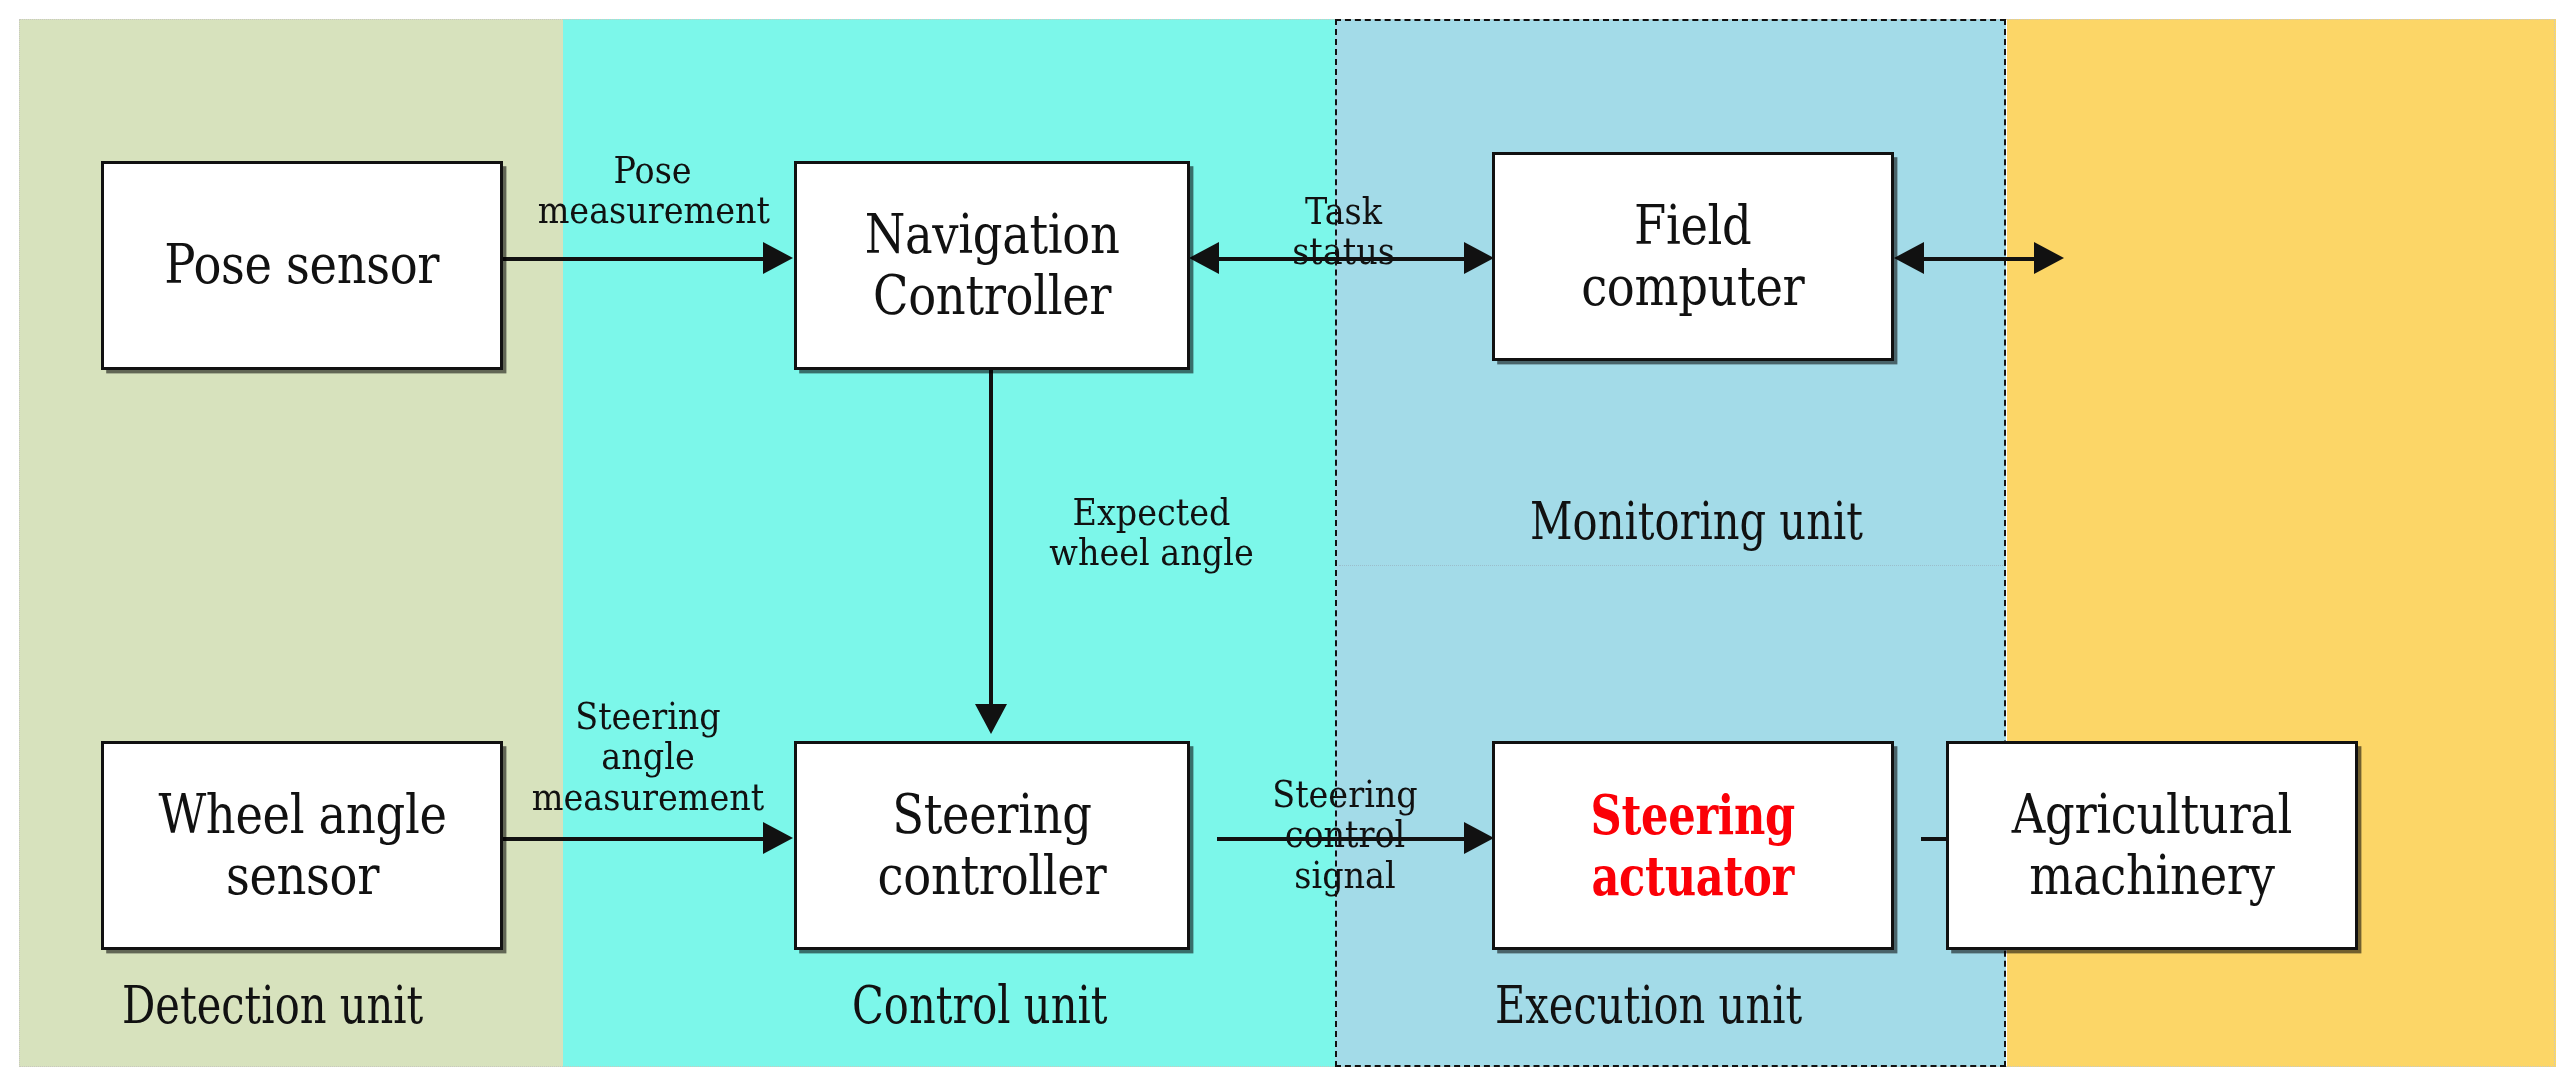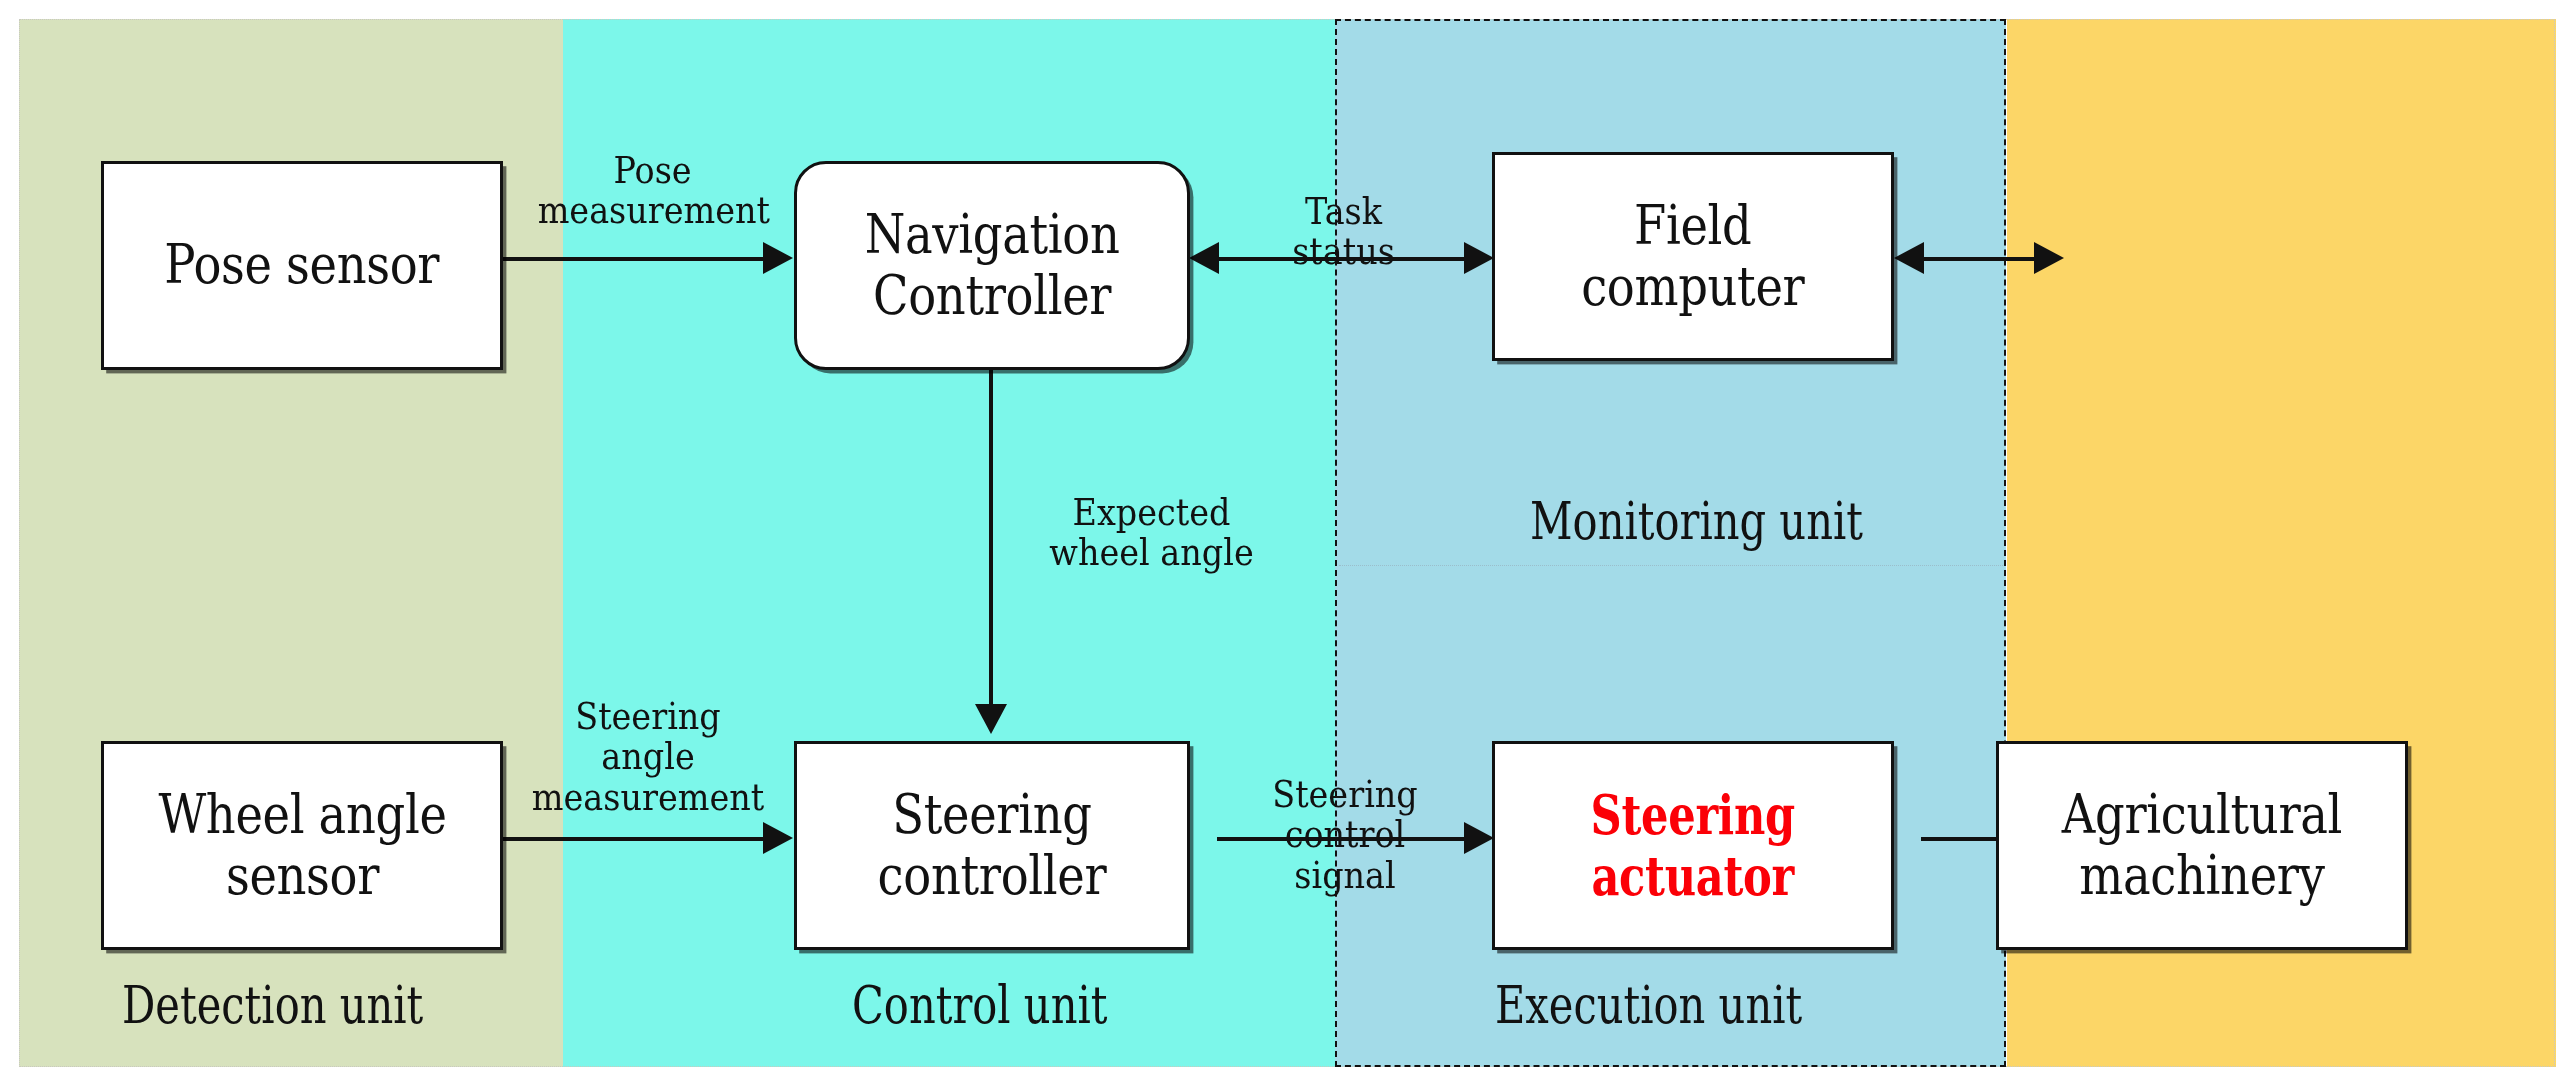--- a/index.html
+++ b/index.html
@@ -28,26 +28,26 @@
   
   .node{position:absolute;background:#ffffff;border:3.5px solid #111;box-sizing:border-box;
         display:flex;align-items:center;justify-content:center;text-align:center;
         box-shadow:4.3px 4.3px 0 -0.9px rgba(0,0,0,.55);margin-top:6px;}
   .node .label{font-size:54px;line-height:1.12;letter-spacing:-0.4px;
                transform:scaleX(.86);transform-origin:center;white-space:pre-line;color:#111;}
   .node .label.red{color:#fb0007;font-weight:bold;transform:scaleX(.80);}
 
   #node-pose-sensor      {left:101px;  top:155px; width:402px; height:209px;}
   #node-wheel-angle      {left:101px;  top:735px; width:402px; height:209px;}
-  #node-navigation       {left:794px;  top:155px; width:396px; height:209px;border-radius:32px;}
+  #node-navigation       {left:794px;  top:155px; width:396px; height:209px;}
   #node-steering-ctrl    {left:794px;  top:735px; width:396px; height:209px;}
   #node-field-computer   {left:1492px; top:146px; width:402px; height:209px;}
   #node-steering-actuator{left:1492px; top:735px; width:402px; height:209px;}
   #node-operator         {left:2063px; top:155px; width:412px; height:209px;}
-  #node-agri-machinery   {left:1996px; top:735px; width:412px; height:209px;}
+  #node-agri-machinery   {left:1946px; top:735px; width:412px; height:209px;}
 
   
   .band-caption{position:absolute;font-size:52px;color:#111;white-space:nowrap;
                 transform:scaleX(.80);transform-origin:left center;}
   #caption-detection {left:122px; top:975px;}
   #caption-control   {left:852px; top:975px;}
   #caption-execution {left:1495px;top:975px;}
   #caption-monitoring{left:1530px;top:491px;}
 
   

